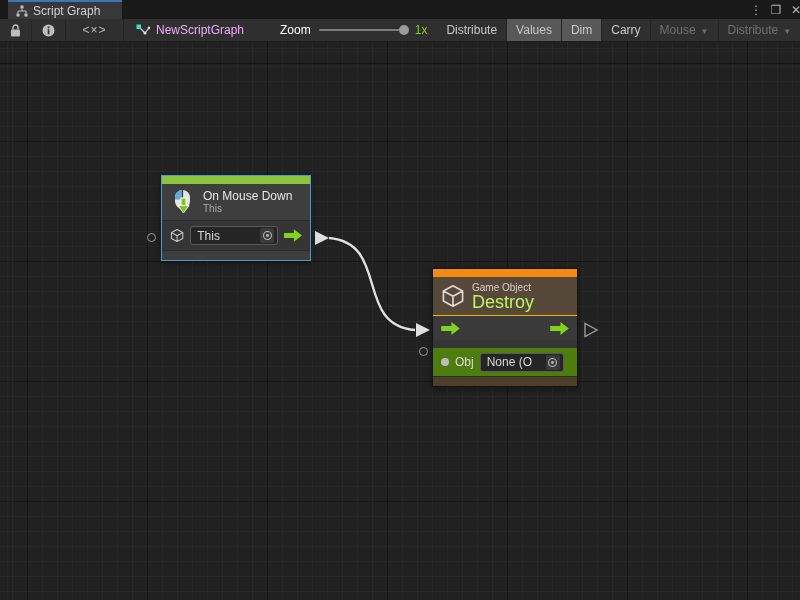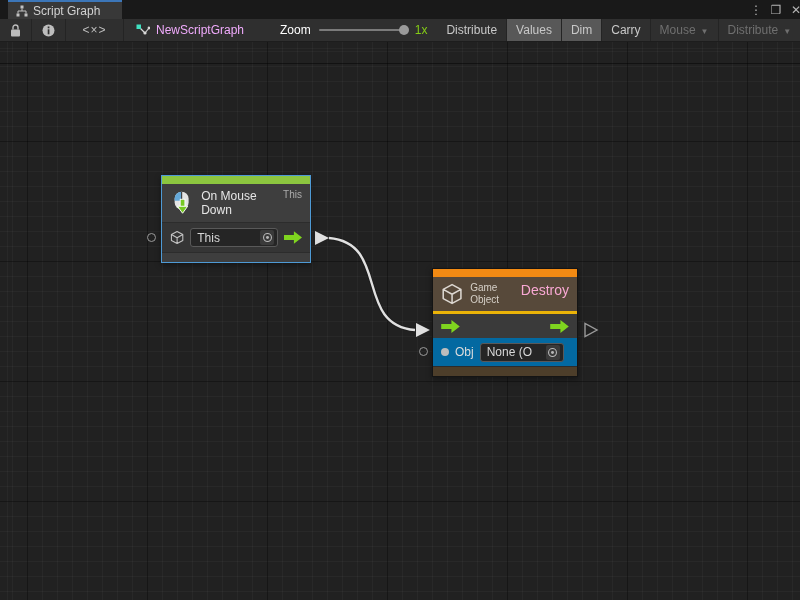--- a/index.html
+++ b/index.html
@@ -56,41 +56,41 @@
       repeating-linear-gradient(0deg,  rgba(255,255,255,0.03) 0 1px, transparent 1px 15px);
     background-position: 27px 0, 0 22px, 12px 0, 7px 7px;
   }
   .wire-layer { position:absolute; inset:0; pointer-events:none; }
 
   
   .node { position:absolute; background:#353535; border:1px solid #141414; box-shadow:0 2px 6px rgba(0,0,0,0.4); }
   .node.selected { border:1px solid #4e9ad5; }
   .node-stripe { height:8px; }
   .node-header { display:flex; align-items:center; gap:7px; padding:5px 8px; background:#3e3e3e; border-bottom:1px solid #2c2c2c; }
-  .node-titles { display:flex; justify-content:center; }
+  .node-titles { display:flex; flex-direction:column; justify-content:center; }
   .node-title { font-size:12px; color:#e6e6e6; line-height:14px; }
   .node-subtitle { font-size:10px; color:#ababab; line-height:12px; }
   .node-footer { height:10px; background:#3e3e3e; border-top:1px solid #2c2c2c; }
 
   .port-row { display:flex; align-items:center; gap:6px; padding:0 8px; }
 
   .unit-field {
     display:flex; align-items:center; justify-content:space-between;
     background:#252525; border:1px solid #595959; border-radius:3px;
     height:19px; padding:0 3px 0 6px; font-size:12px; color:#d8d8d8;
     overflow:hidden; white-space:nowrap;
   }
   .picker { display:flex; align-items:center; justify-content:center; width:14px; height:15px;
             background:#3a3a3a; border-radius:2px; margin-left:4px; flex:0 0 auto; }
 
   
-  .destroy-header { background:#57493a; border-bottom:3px solid #eab308; }
+  .destroy-header { background:#57493a; border-bottom:1px solid #eab308; }
   .destroy-footer { background:#4d3e2a; border-top:1px solid #2c2c2c; }
   .cat-label { font-size:10px; color:#d6d0c8; line-height:12px; }
-  .big-title { font-size:14px; color:#f9a8d4; line-height:16px; }
+  .big-title { font-size:18px; color:#bef264; line-height:16px; }
 
   .port-dot { width:8px; height:8px; border-radius:50%; background:#bdbdbd; flex:0 0 auto; }
   .ext-port { position:absolute; width:9px; height:9px; border-radius:50%; border:1.5px solid #9a9a9a; background:transparent; }
 
   .obj-label { font-size:12px; color:#dddddd; }
 </style>
 </head>
 <body>
 
 <div class="tabbar">
@@ -242,21 +242,21 @@
       </div>
     </div>
     <div class="port-row" style="height:24px; background:#3a3a3a; justify-content:space-between;">
       <svg width="19" height="13" viewBox="0 0 20 14">
         <polygon points="0,4.2 11,4.2 11,0 20,7 11,14 11,9.8 0,9.8" fill="#7fd41f"></polygon>
       </svg>
       <svg width="19" height="13" viewBox="0 0 20 14">
         <polygon points="0,4.2 11,4.2 11,0 20,7 11,14 11,9.8 0,9.8" fill="#7fd41f"></polygon>
       </svg>
     </div>
-    <div class="port-row" style="height:28px; background:#0369a1;">
+    <div class="port-row" style="height:28px; background:#4d7c0f;margin-top:8px;">
       <span class="port-dot"></span>
       <span class="obj-label">Obj</span>
       <div class="unit-field" style="width:84px;">
         <span style="overflow:hidden;">None (O</span>
         <span class="picker">
           <svg width="11" height="11" viewBox="0 0 12 12">
             <circle cx="6" cy="6" r="4.3" fill="none" stroke="#b8b8b8" stroke-width="1.2"></circle>
             <circle cx="6" cy="6" r="1.6" fill="#b8b8b8"></circle>
           </svg>
         </span>

